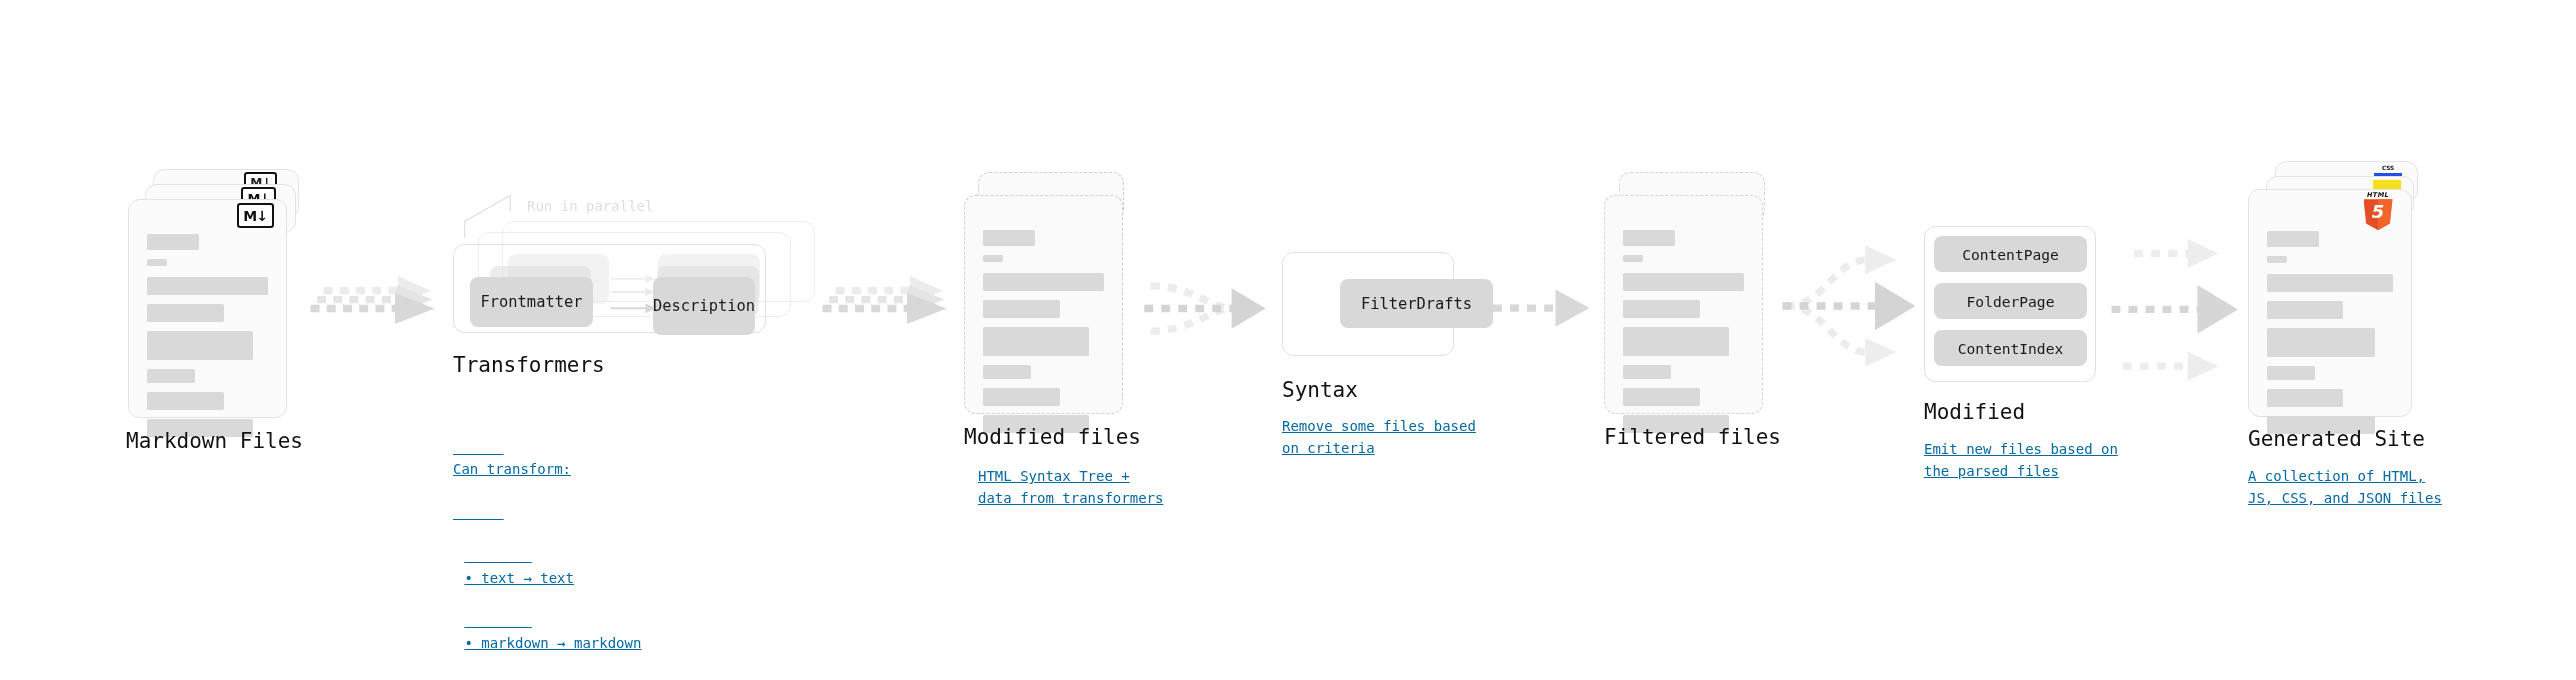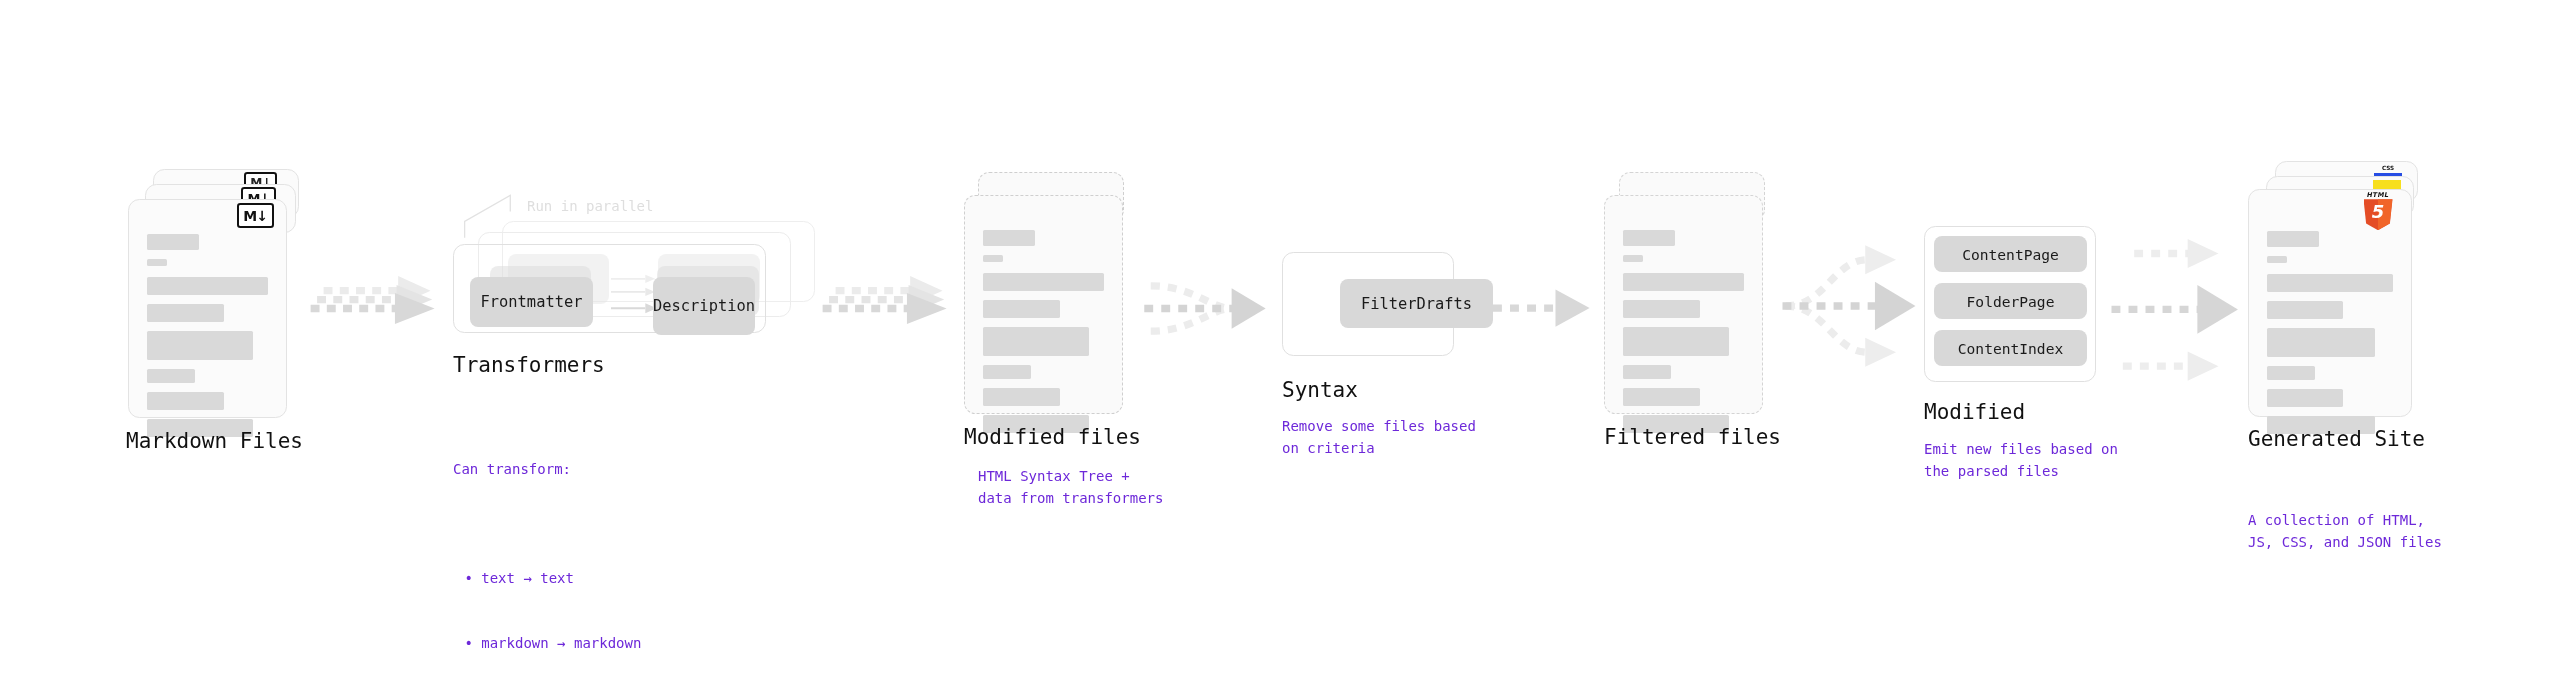--- a/index.html
+++ b/index.html
@@ -102,23 +102,24 @@
   .title {
     position: absolute;
     font-size: 21px;
     color: #111;
     white-space: nowrap;
     letter-spacing: 0px;
   }
   .subtitle {
     position: absolute;
     font-size: 14px;
-    color: #6d28d9;
+    color: #0369a1;
     line-height: 1.55;
     white-space: pre;
+    text-decoration: underline;
   }
   .annot {
     position: absolute;
     font-size: 14px;
     color: #dedede;
     white-space: nowrap;
   }
   .bullets { margin: 0; padding: 0; list-style: none; }
   .bullets li { white-space: pre; }
 
@@ -351,18 +352,18 @@
       </div>
     </div>
     <div class="badge badge-html5" style="left:2361px; top:192px;font-style:italic;">
       <span class="h5word">HTML</span>
       <span class="shield">
         <span class="five">5</span>
       </span>
     </div>
 
     <div class="title" style="left:2248px; top:427px;">Generated Site</div>
-    <div class="subtitle" style="left:2248px; top:466px;margin-top:44px;">A collection of HTML,
+    <div class="subtitle" style="left:2248px; top:466px;">A collection of HTML,
 JS, CSS, and JSON files</div>
   </div>
 
 </div>
 
 
 </body></html>

